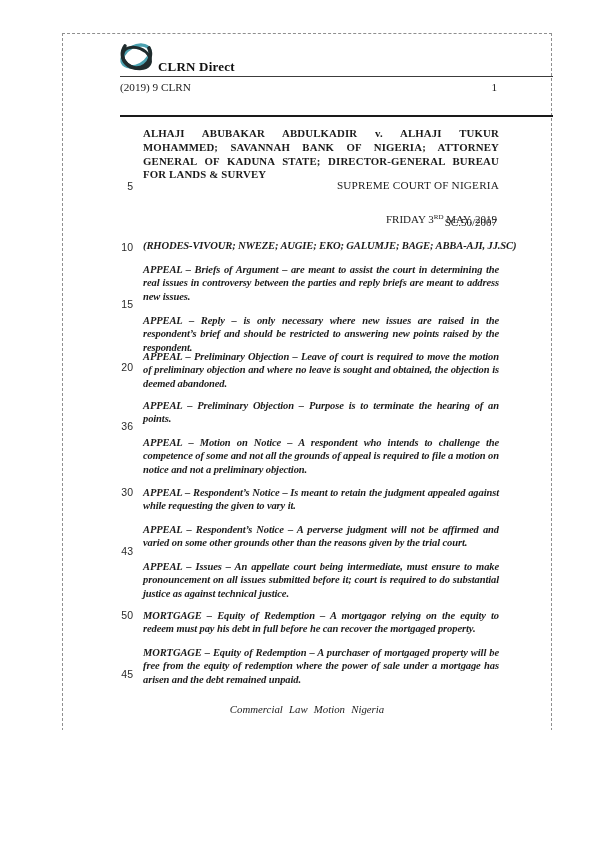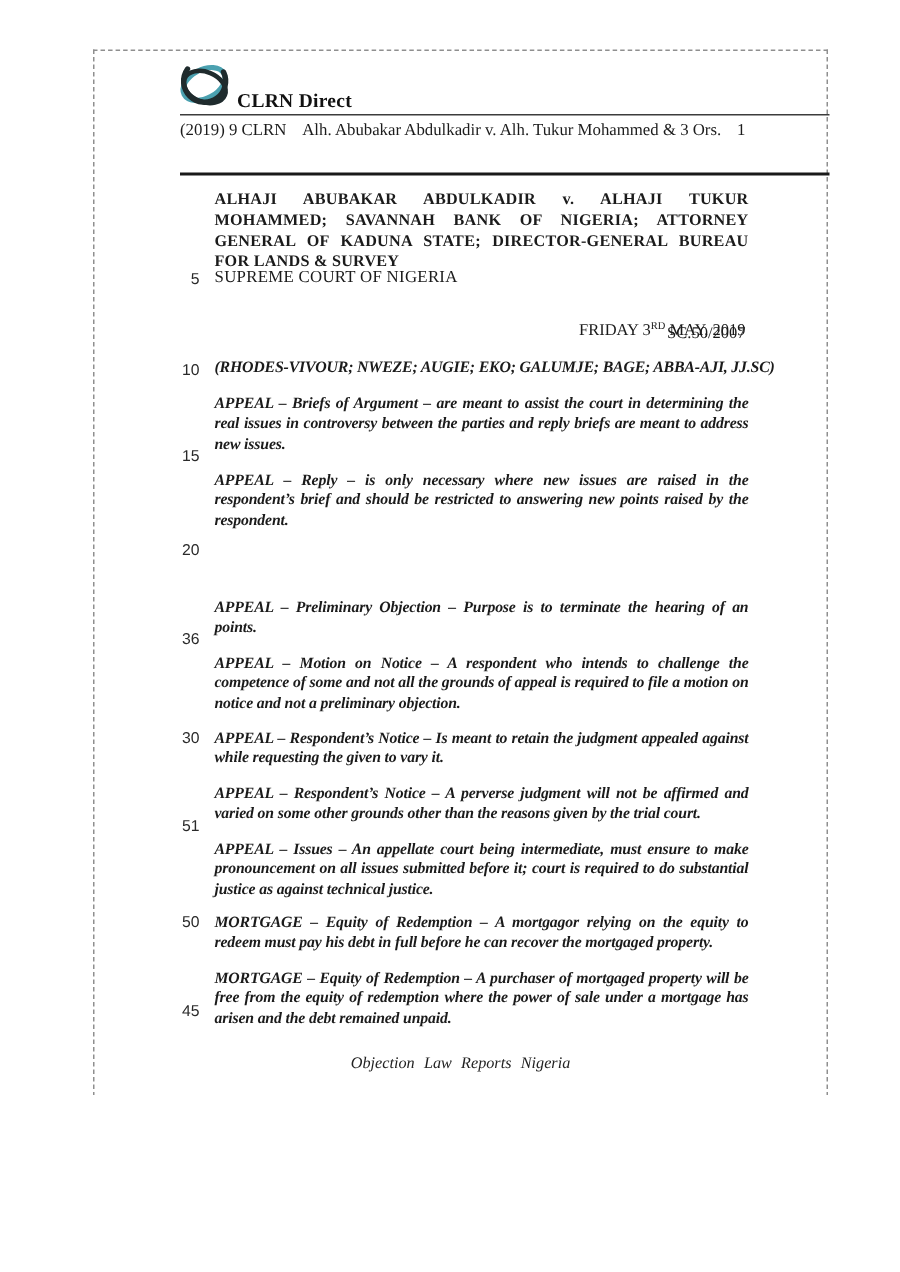--- a/index.html
+++ b/index.html
@@ -80,20 +80,21 @@
     letter-spacing: 0.15px;
   }
   .court-name {
     position: absolute;
     left: 143px;
     top: 179px;
     width: 356px;
     font-size: 11.2px;
     color: #1b1b1b;
     letter-spacing: 0.2px;
+    text-align: right;
   }
   .sc-number {
     position: absolute;
     left: 143px;
     top: 216px;
     width: 354px;
     text-align: right;
     font-size: 11px;
     color: #1b1b1b;
   }
@@ -170,21 +171,20 @@
       <path d="M 33 11 A 14 14 0 1 1 9 9" stroke-width="3.6" stroke="#1f2b2d"></path>
     </g>
   </svg>
 
   <div class="brand">CLRN Direct</div>
 
   <div class="rule-thin"></div>
 
   <div class="citation-row">
     <span>(2019) 9 CLRN</span>
-    <span>Alh. Abubakar Abdulkadir v. Alh. Tukur Mohammed &amp; 3 Ors.</span>
     <span>1</span>
   </div>
 
   <div class="rule-thick"></div>
 
   <div class="case-title">ALHAJI ABUBAKAR ABDULKADIR v. ALHAJI TUKUR MOHAMMED; SAVANNAH BANK OF NIGERIA; ATTORNEY GENERAL OF KADUNA STATE; DIRECTOR-GENERAL BUREAU FOR LANDS &amp; SURVEY</div>
 
   <div class="court-name">SUPREME COURT OF NIGERIA</div>
 
   <div class="sc-number">SC.50/2007</div>
@@ -192,29 +192,30 @@
   <div class="hearing-date"><span>FRIDAY 3</span><sup>RD</sup><span> MAY, 2019</span></div>
 
   <div class="coram">(RHODES-VIVOUR; NWEZE; AUGIE; EKO; GALUMJE; BAGE; ABBA-AJI, JJ.SC)</div>
 
   <div class="line-no" style="top:180px">5</div>
   <div class="line-no" style="top:241px">10</div>
   <div class="line-no" style="top:298px">15</div>
   <div class="line-no" style="top:361px">20</div>
   <div class="line-no" style="top:420px">36</div>
   <div class="line-no" style="top:486px">30</div>
-  <div class="line-no" style="top:545px">51</div>
+  <div class="line-no" style="top:545px">43</div>
   <div class="line-no" style="top:609px">50</div>
   <div class="line-no" style="top:668px">45</div>
 
   <div class="para" style="top:263px">APPEAL – Briefs of Argument – are meant to assist the court in determining the real issues in controversy between the parties and reply briefs are meant to address new issues.</div>
   <div class="para" style="top:314px">APPEAL – Reply – is only necessary where new issues are raised in the respondent’s brief and should be restricted to answering new points raised by the respondent.</div>
+  <div class="para" style="top:350px">APPEAL – Preliminary Objection – Leave of court is required to move the motion of preliminary objection and where no leave is sought and obtained, the objection is deemed abandoned.</div>
   <div class="para" style="top:399px">APPEAL – Preliminary Objection – Purpose is to terminate the hearing of an points.</div>
   <div class="para" style="top:436px">APPEAL – Motion on Notice – A respondent who intends to challenge the competence of some and not all the grounds of appeal is required to file a motion on notice and not a preliminary objection.</div>
   <div class="para" style="top:486px">APPEAL – Respondent’s Notice – Is meant to retain the judgment appealed against while requesting the given to vary it.</div>
   <div class="para" style="top:523px">APPEAL – Respondent’s Notice – A perverse judgment will not be affirmed and varied on some other grounds other than the reasons given by the trial court.</div>
   <div class="para" style="top:560px">APPEAL – Issues – An appellate court being intermediate, must ensure to make pronouncement on all issues submitted before it; court is required to do substantial justice as against technical justice.</div>
   <div class="para" style="top:609px">MORTGAGE – Equity of Redemption – A mortgagor relying on the equity to redeem must pay his debt in full before he can recover the mortgaged property.</div>
   <div class="para" style="top:646px">MORTGAGE – Equity of Redemption – A purchaser of mortgaged property will be free from the equity of redemption where the power of sale under a mortgage has arisen and the debt remained unpaid.</div>
 
-  <div class="footer">Objection Law Reports Nigeria</div>
+  <div class="footer">Commercial Law Motion Nigeria</div>
 
 </div>
 
 </body></html>

